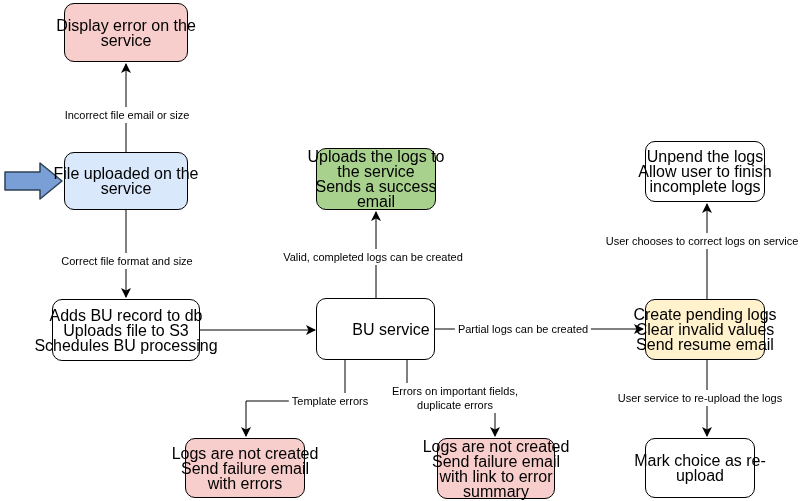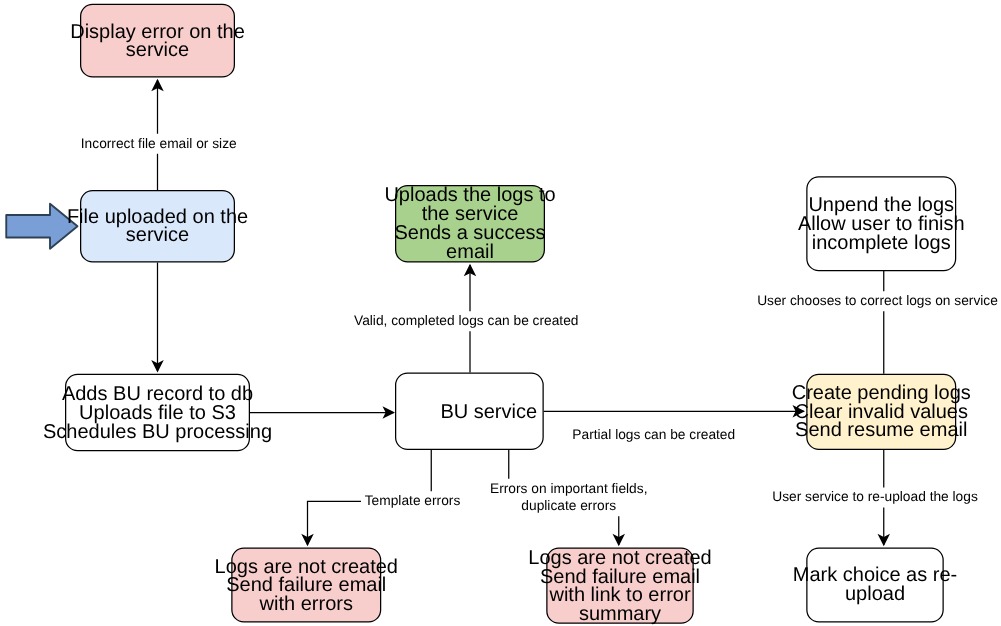--- a/index.html
+++ b/index.html
@@ -65,22 +65,23 @@
     <path d="M435,329 L643,329" stroke="#000" stroke-width="1" fill="none" marker-end="url(#arrow)"></path>
     <path d="M345,360 L345,401 L246,401 L246,436" stroke="#000" stroke-width="1" fill="none" marker-end="url(#arrow)"></path>
     <path d="M407,360 L407,400 L495,400 L495,436" stroke="#000" stroke-width="1" fill="none" marker-end="url(#arrow)"></path>
     <path d="M707,299 L707,204" stroke="#000" stroke-width="1" fill="none" marker-end="url(#arrow)"></path>
     <path d="M707,360 L707,436" stroke="#000" stroke-width="1" fill="none" marker-end="url(#arrow)"></path>
 
     <polygon points="5,172 40,172 40,163 62,181 40,199 40,190 5,190" stroke-width="1.5" stroke-linejoin="round" fill="#7a9ed6" stroke="#2d4154"></polygon>
   </svg>
 
   <div class="edge-label" style="left:127px; top:115px;">Incorrect file email or size</div>
+  <div class="edge-label" style="left:127px; top:261px;">Correct file format and size</div>
   <div class="edge-label" style="left:373px; top:257px;">Valid, completed logs can be created</div>
-  <div class="edge-label" style="left:523px; top:348px;">Partial logs can be created</div>
+  <div class="edge-label" style="left:523px; top:329px;">Partial logs can be created</div>
   <div class="edge-label" style="left:330px; top:401px;">Template errors</div>
   <div class="edge-label" style="left:455px; top:398px;">Errors on important fields,
 duplicate errors</div>
   <div class="edge-label" style="left:702px; top:241px;">User chooses to correct logs on service</div>
   <div class="edge-label" style="left:700px; top:398px;">User service to re-upload the logs</div>
 
   <div class="node" style="left: 64px; top: 3px; width: 124px; height: 59px; background-color: rgb(248, 206, 204);">
     <span class="node-label">Display error on the
 service</span>
   </div>
@@ -119,21 +120,21 @@
 with link to error
 summary</span>
   </div>
 
   <div class="node" style="left: 645px; top: 299px; width: 120px; height: 61px; background-color: rgb(255, 242, 204);">
     <span class="node-label">Create pending logs
 Clear invalid values
 Send resume email</span>
   </div>
 
-  <div class="node" style="left: 645px; top: 141px; width: 120px; height: 76px; background-color: rgb(255, 255, 255);">
+  <div class="node" style="left: 645px; top: 141px; width: 120px; height: 61px; background-color: rgb(255, 255, 255);">
     <span class="node-label">Unpend the logs
 Allow user to finish
 incomplete logs</span>
   </div>
 
   <div class="node" style="left: 645px; top: 438px; width: 110px; height: 60px; background-color: rgb(255, 255, 255);">
     <span class="node-label">Mark choice as re-
 upload</span>
   </div>
 

